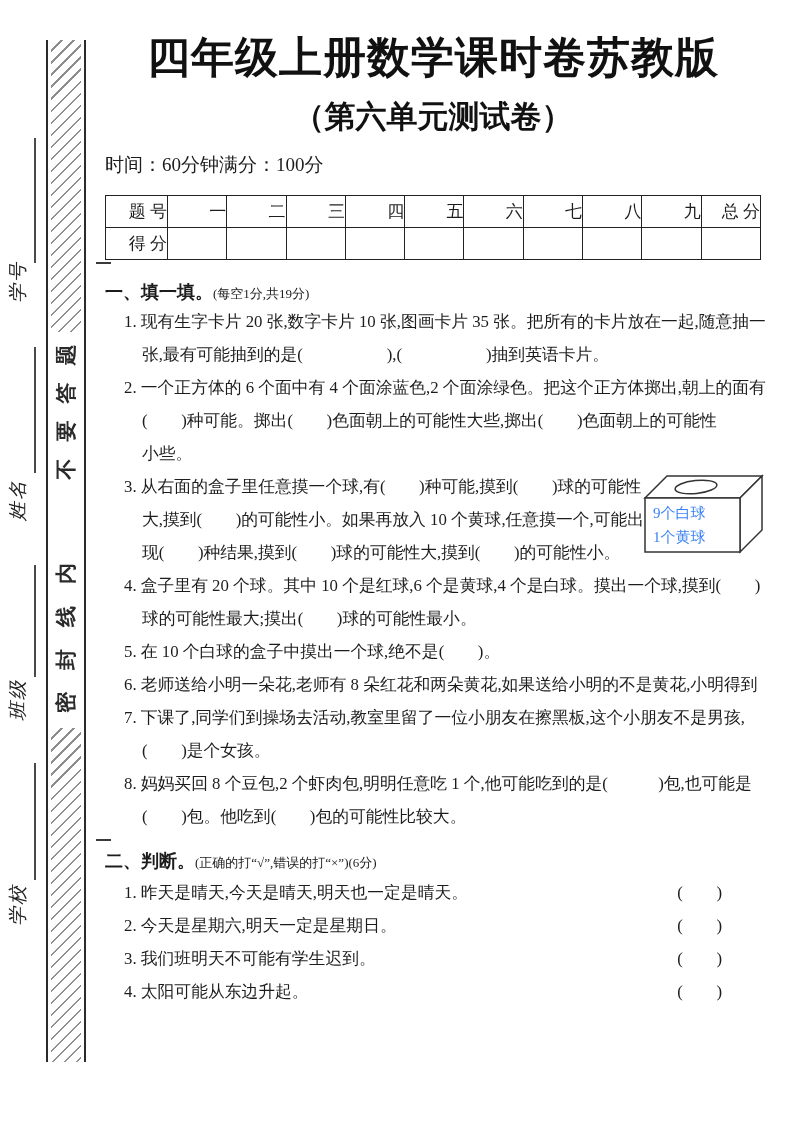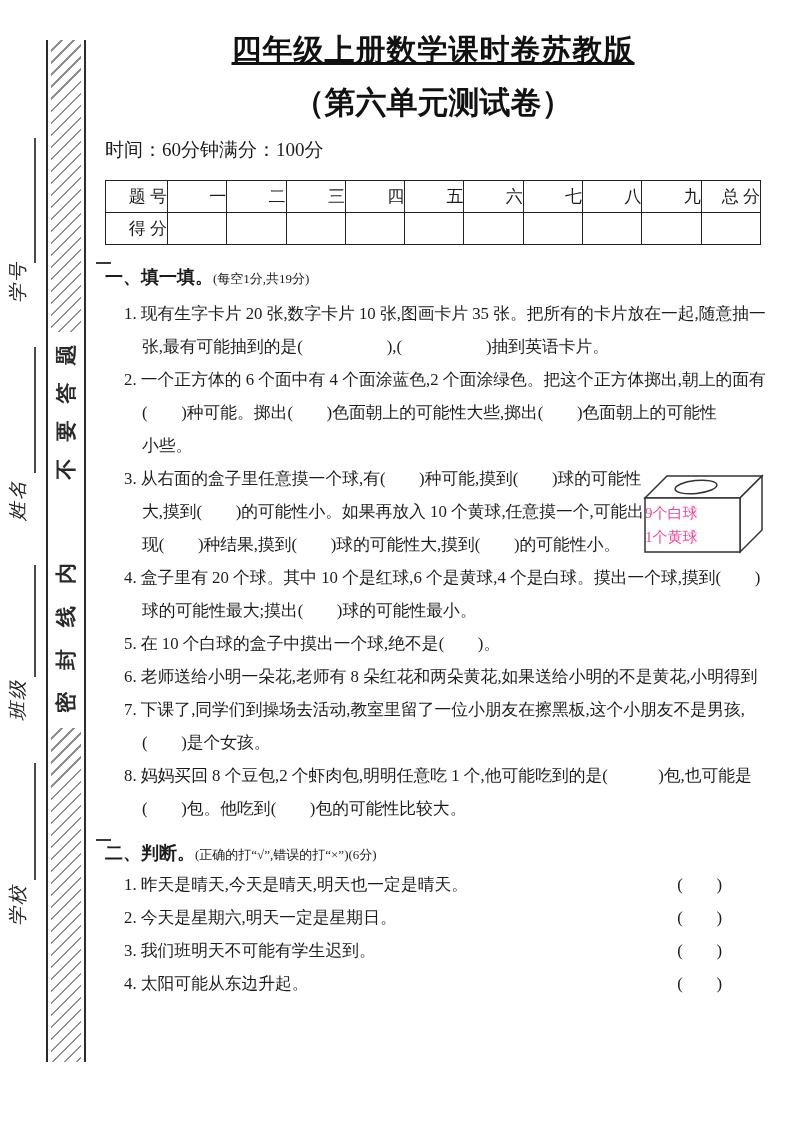--- a/index.html
+++ b/index.html
@@ -34,54 +34,54 @@
     position:absolute; left:-12px; width:60px; height:26px; line-height:26px;
     text-align:center; transform:rotate(-90deg);
     font-size:19px; font-style:italic; color:#222; letter-spacing:2px;
   }
   .tick { position:absolute; left:96px; width:15px; border-top:2px solid #3a3a3a; }
 
   
   .main { position:absolute; left:105px; top:0; width:656px; }
   .title1 {
     margin-top:33px; text-align:center; font-family:"Liberation Sans","DejaVu Sans",sans-serif;
-    font-weight:900; font-size:30px; line-height:1.15; letter-spacing:1px; color:#111;text-decoration:underline;
+    font-weight:900; font-size:43px; line-height:1.15; letter-spacing:1px; color:#111;
   }
   .title2 {
     margin-top:17px; text-align:center; font-family:"Liberation Sans","DejaVu Sans",sans-serif;
     font-weight:900; font-size:31px; line-height:1.15; color:#111;
   }
   .time-info { margin-top:18px; height:24px; line-height:24px; text-align:left; font-size:19px; padding-right:2px; }
 
   table.score { margin-top:18px; width:100%; border-collapse:collapse; table-layout:fixed; }
   table.score td {
     border:1.6px solid #222; height:31px; text-align:right; vertical-align:middle;
     font-size:17px; padding:0; color:#1c1c1c;
   }
   td.colhead { font-weight:500; }
 
   .sec-heading { margin-top:19px; height:26px; line-height:26px; font-size:18px; white-space:nowrap; }
   .sec-heading.second { margin-top:15px; }
   .h-bold { font-weight:bold; }
   .h-note { font-size:13px; }
 
-  .questions { margin-top:7px; font-size:16.8px; line-height:33px; }
+  .questions { font-size:16.8px; line-height:33px; }
   .judges    { margin-top:2px; font-size:16.8px; line-height:33px; }
   .q-line { padding-left:37px; white-space:nowrap; }
   .q-line.q-first { padding-left:19px; }
   .judge-row { display:flex; padding-left:19px; white-space:nowrap;align-items:flex-end; }
   .judge-text { flex:0 0 auto; }
   .judge-ans { margin-left:auto; margin-right:39px; flex:0 0 auto; }
 
   
   .fig { position:absolute; left:636px; top:468px; width:130px; height:92px; }
   .fig svg { display:block; }
   .fig-text {
-    position:absolute; left:9px; top:33px; width:90px;
-    font-size:15px; line-height:24px; color:#ec4899; white-space:nowrap;
+    position:absolute; left:17px; top:33px; width:90px;
+    font-size:15px; line-height:24px; color:#3b82f6; white-space:nowrap;
   }
 </style>
 </head>
 <body>
 
 <div class="page">
 
   <div class="seal-strip">
     <div class="hatch hatch-top"></div>
     <div class="seal-group seal-g1">

